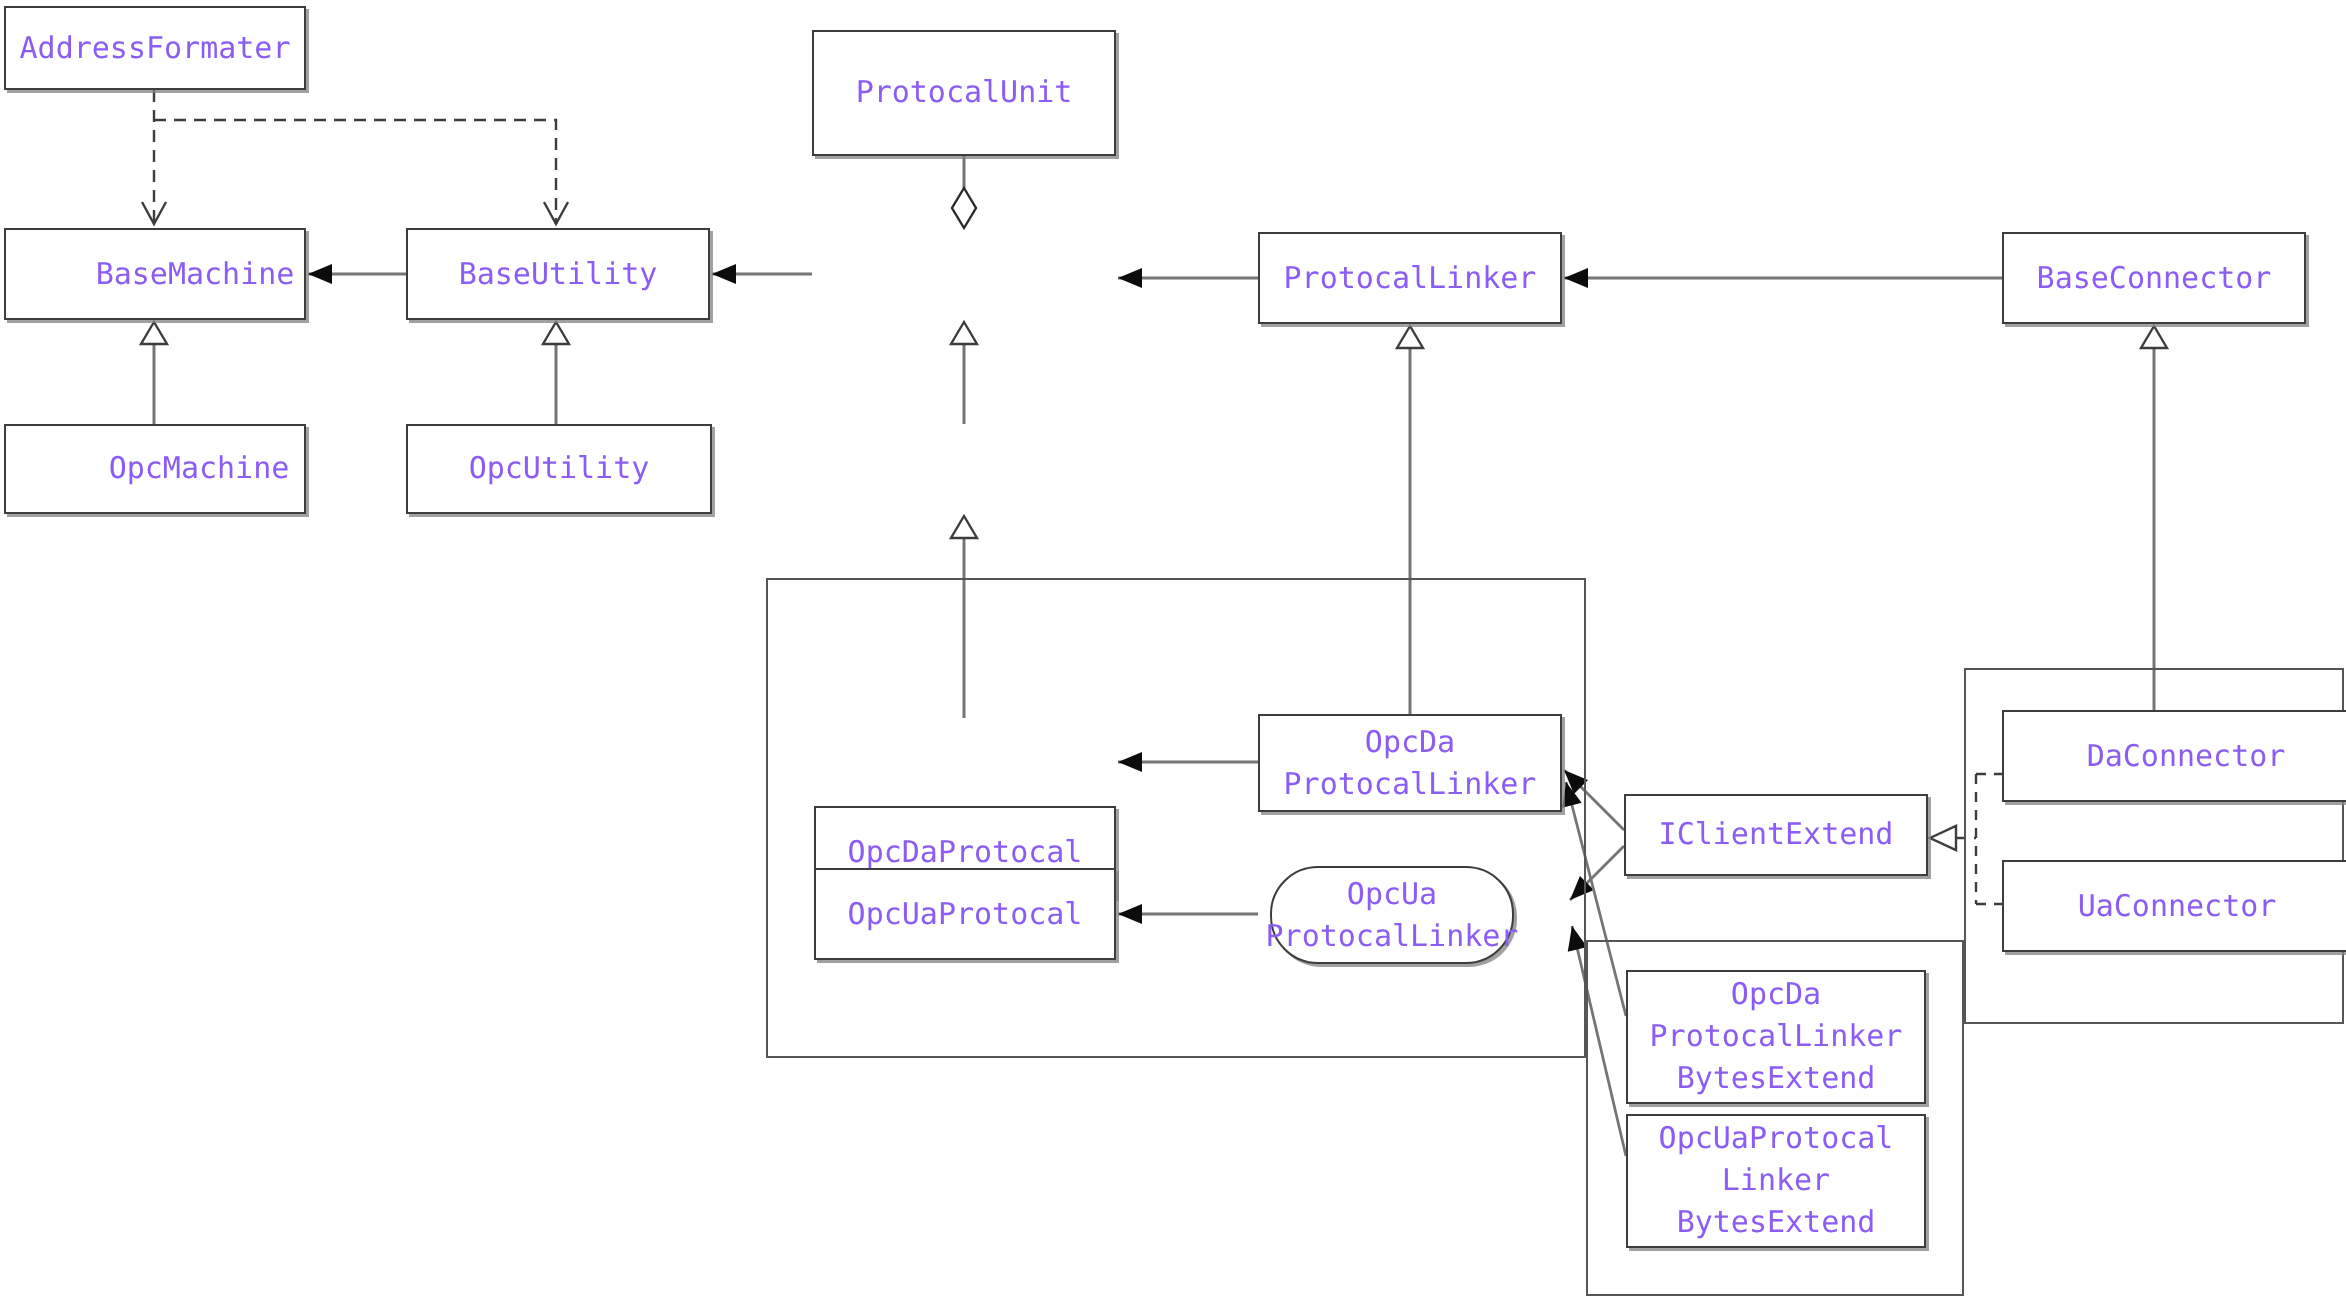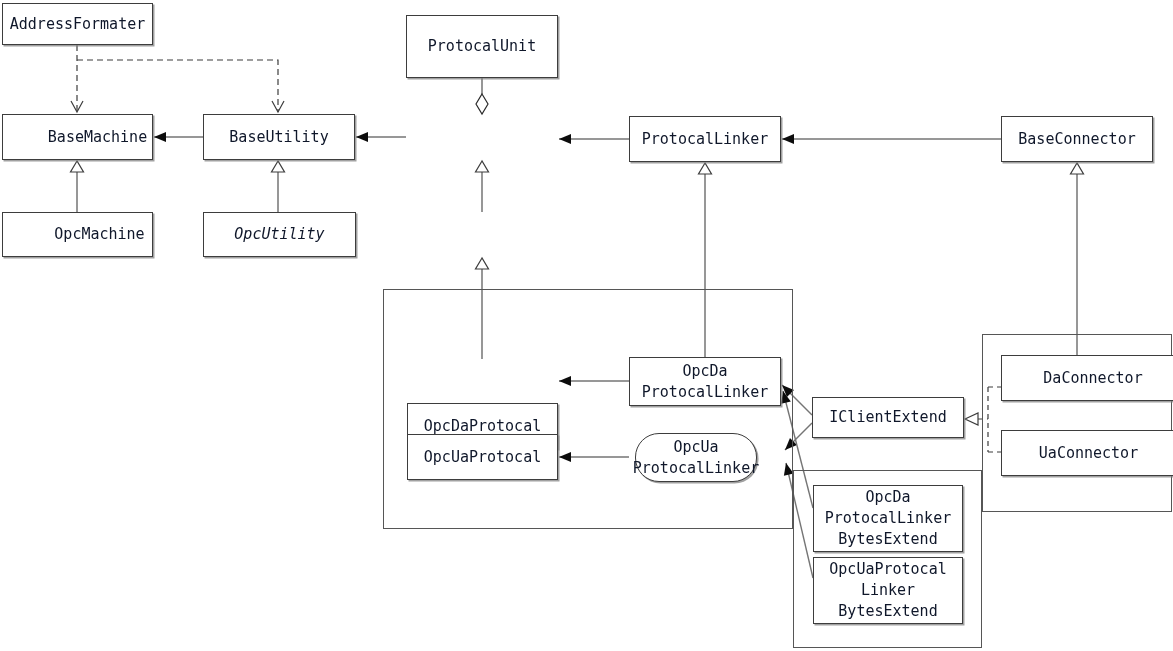--- a/index.html
+++ b/index.html
@@ -1,21 +1,21 @@
 <!DOCTYPE html>
 <html><head>
 <meta charset="utf-8">
 <style>
   html,body{margin:0;padding:0;background:#ffffff;}
   #canvas{
     position:relative;
     width:1173px;height:651px;
     background:#ffffff;
     font-family:"DejaVu Sans Mono","Liberation Mono",monospace;
-    color:#0f172a;
+    color:#8b5cf6;
     overflow:hidden;
   }
   #wires{position:absolute;left:0;top:0;z-index:0;}
   .group{
     position:absolute;
     border:1px solid #565656;
     background:transparent;
     z-index:1;
     box-sizing:border-box;
   }
@@ -112,21 +112,21 @@
 
   <div class="node" style="left:203px;top:114px;width:152px;height:46px;">BaseUtility</div>
 
 
   <div class="node" style="left:629px;top:116px;width:152px;height:46px;">ProtocalLinker</div>
 
   <div class="node" style="left:1001px;top:116px;width:152px;height:46px;">BaseConnector</div>
 
   <div class="node" style="left:2px;top:212px;width:151px;height:45px;padding-left:44px;">OpcMachine</div>
 
-  <div class="node" style="left:203px;top:212px;width:153px;height:45px;font-style:italic;">OpcUtility</div>
+  <div class="node" style="left:203px;top:212px;width:153px;height:45px;">OpcUtility</div>
 
 
   <div class="node" style="left:407px;top:359px;width:151px;height:46px;margin-top:44px;">OpcDaProtocal</div>
 
   <div class="node" style="left:629px;top:357px;width:152px;height:49px;">OpcDa
 ProtocalLinker</div>
 
   <div class="node" style="left:407px;top:434px;width:151px;height:46px;">OpcUaProtocal</div>
 
   <div class="node" style="left:635px;top:433px;width:122px;height:49px;border-radius:24px;">OpcUa

